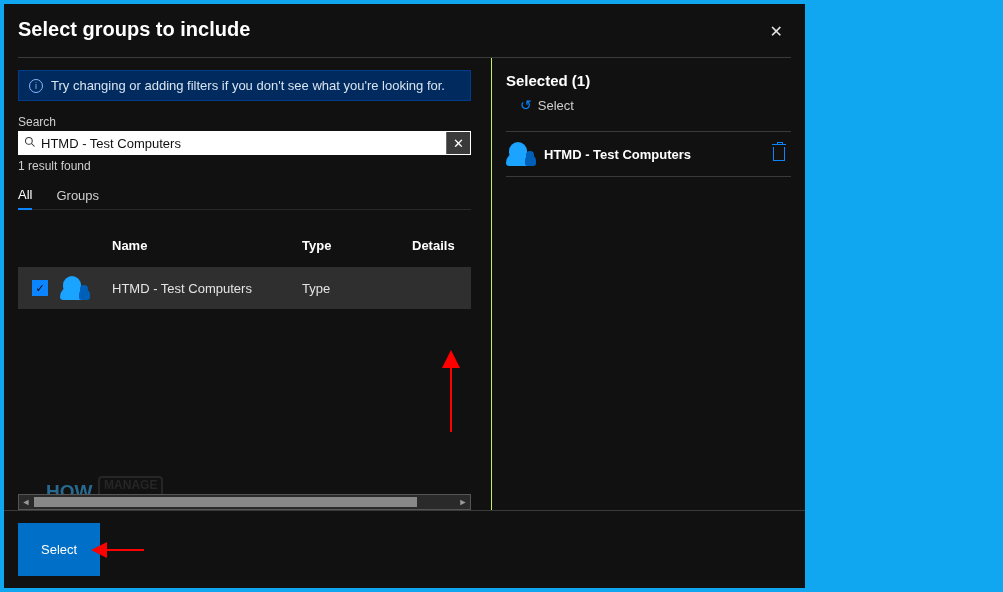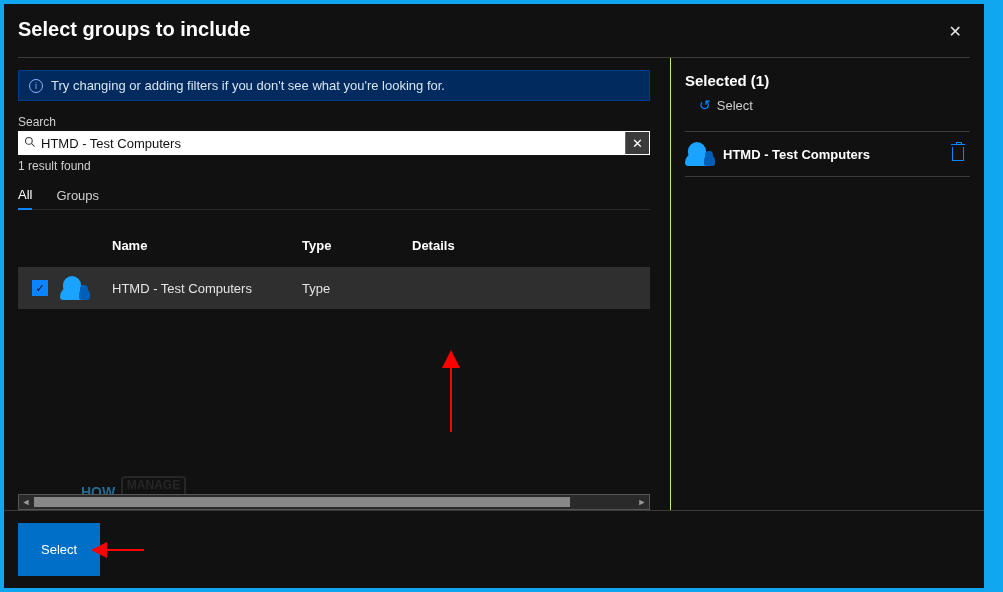--- a/index.html
+++ b/index.html
@@ -11,21 +11,21 @@
     background: #11a7f0;
     font-family: "Segoe UI", Arial, sans-serif;
     color: #e4e4e4;
     overflow: hidden;
     font-size: 13px;
   }
   .window {
     position: absolute;
     left: 4px;
     top: 4px;
-    width: 980px;
+    width: 801px;
     height: 584px;
     background: #111111;
     display: flex;
     flex-direction: column;
   }
   .titlebar {
     display: flex;
     align-items: flex-start;
     padding: 14px 18px 8px 14px;
   }
@@ -217,21 +217,21 @@
     height: 8px;
     background: #005fb8;
     border-radius: 50%;
   }
   .watermark {
     position: absolute;
     left: 28px;
     top: 418px;
     opacity: 0.85;
   }
-  .wm-how { color: #2d7aa5; font-weight: 700; font-size: 14px; display: inline-block; vertical-align: middle; margin-left: 35px;}
+  .wm-how { color: #2d7aa5; font-weight: 700; font-size: 19px; display: inline-block; vertical-align: middle;}
   .wm-to { color: #2d7aa5; font-weight: 700; font-size: 16px; display: inline-block;}
   .wm-box {
     display: inline-block;
     border: 2px solid #2a2a2a;
     border-radius: 4px;
     padding: 0 4px;
     color: #2a2a2a;
     font-weight: 700;
     font-size: 12px;
     line-height: 14px;

